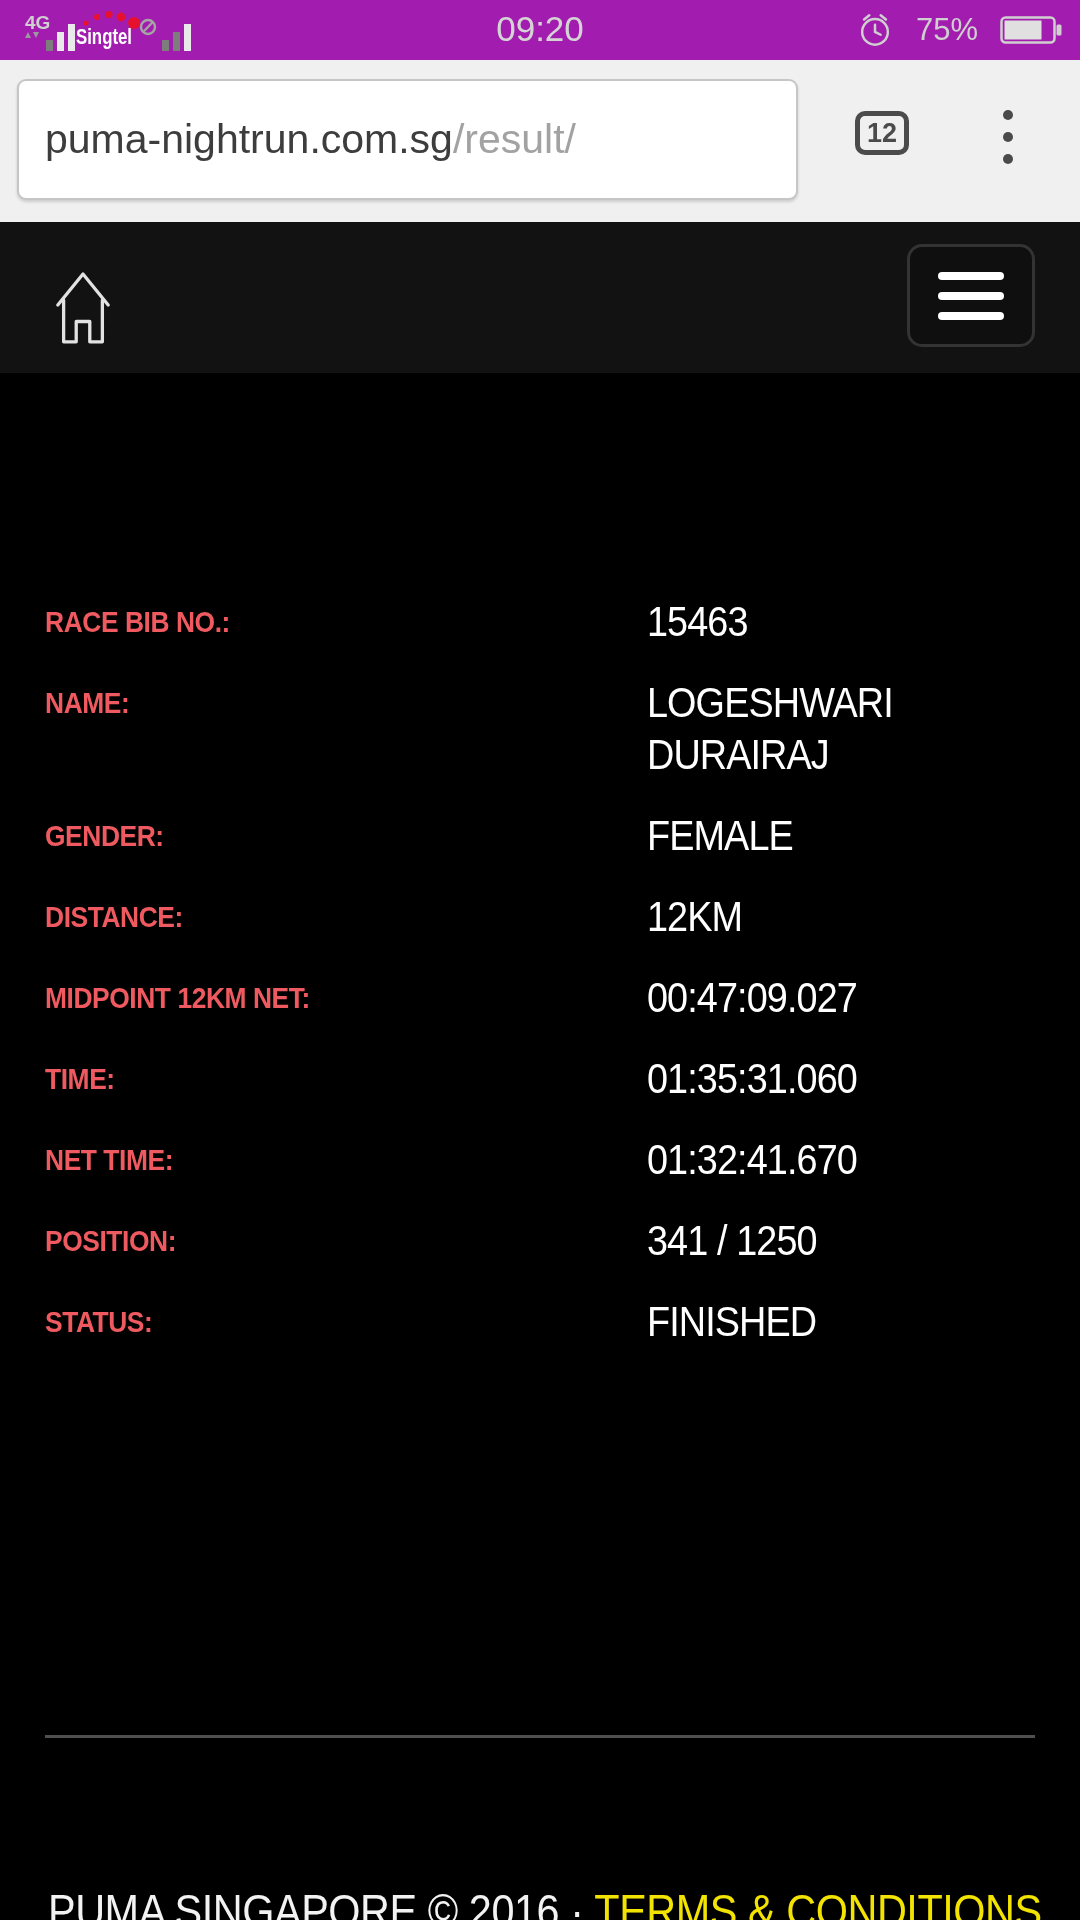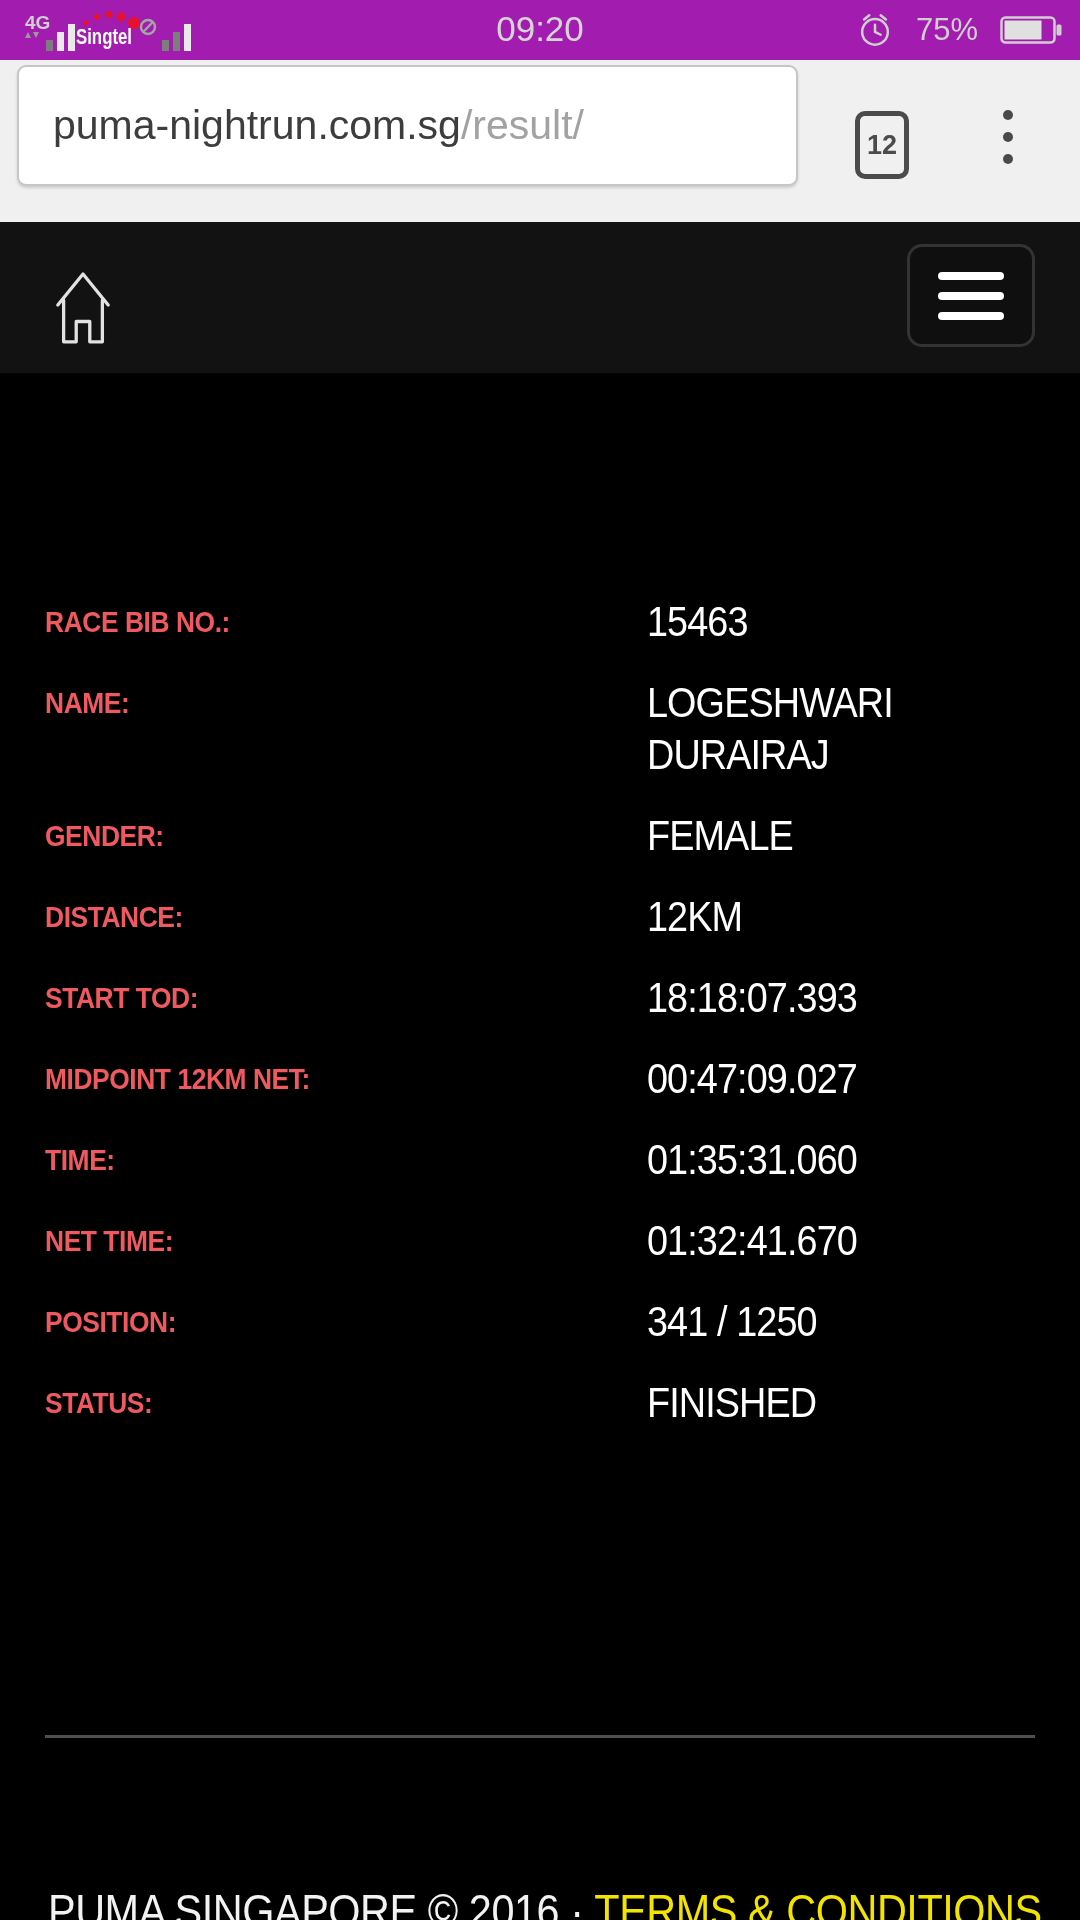--- a/index.html
+++ b/index.html
@@ -12,28 +12,28 @@
   
   .status-bar { position:absolute; top:0; left:0; width:1080px; height:60px; background:#a21caf; }
   .sb-left { position:absolute; left:12px; top:5px; }
   .sb-time { position:absolute; left:0; right:0; top:9px; text-align:center;
              font-size:35px; color:#d4d4d4; }
   .sb-right { position:absolute; right:16px; top:8px; height:44px;
               display:flex; align-items:center; gap:22px; }
   .sb-batt-text { font-size:31px; color:#cfcfcf; }
   
   .chrome { position:absolute; top:60px; left:0; width:1080px; height:162px; background:#f0f0f1; }
-  .url-box { position:absolute; left:17px; top:5px; width:781px; height:121px;
+  .url-box { position:absolute; left:17px; top:19px; width:781px; height:121px;
              background:#fff; border:2px solid #c6c6c6; border-radius:9px;
              box-shadow:0 2px 3px rgba(0,0,0,0.15);
-             display:flex; align-items:center; padding-left:34px;
+             display:flex; align-items:center; padding-left:26px;
              font-size:41px; white-space:nowrap; overflow:hidden; }
   .url-domain { color:#3d3d3d; }
   .url-path { color:#a2a2a2; }
-  .tab-btn { position:absolute; left:855px; top:51px; width:54px; height:68px;
+  .tab-btn { position:absolute; left:855px; top:51px; width:54px; height:44px;
              border:5px solid #4b4b4b; border-radius:10px; color:#4b4b4b;
              font-weight:bold; font-size:27px;
              display:flex; align-items:center; justify-content:center; background:transparent; }
   .menu-dots { position:absolute; left:1003px; top:50px; display:flex;
                flex-direction:column; gap:12px; }
   .menu-dots i { width:10px; height:10px; border-radius:50%; background:#4a4a4a; display:block; }
   
   .site-header { position:absolute; top:222px; left:0; width:1080px; height:151px; background:#121212; }
   .home-btn { position:absolute; left:52px; top:42px; width:62px; height:84px;
               background:none; border:none; cursor:pointer; }
@@ -155,24 +155,20 @@
   </div>
   <div class="row">
     <div class="row-label"><span class="cx">GENDER:</span></div>
     <div class="row-value"><span class="cxv">FEMALE</span></div>
   </div>
   <div class="row">
     <div class="row-label"><span class="cx">DISTANCE:</span></div>
     <div class="row-value"><span class="cxv">12KM</span></div>
   </div>
   <div class="row">
-    <div class="row-label"><span class="cx">START TOD:</span></div>
-    <div class="row-value"><span class="cxv">18:18:07.393</span></div>
-  </div>
-  <div class="row">
     <div class="row-label"><span class="cx">MIDPOINT 12KM NET:</span></div>
     <div class="row-value"><span class="cxv">00:47:09.027</span></div>
   </div>
   <div class="row">
     <div class="row-label"><span class="cx">TIME:</span></div>
     <div class="row-value"><span class="cxv">01:35:31.060</span></div>
   </div>
   <div class="row">
     <div class="row-label"><span class="cx">NET TIME:</span></div>
     <div class="row-value"><span class="cxv">01:32:41.670</span></div>

